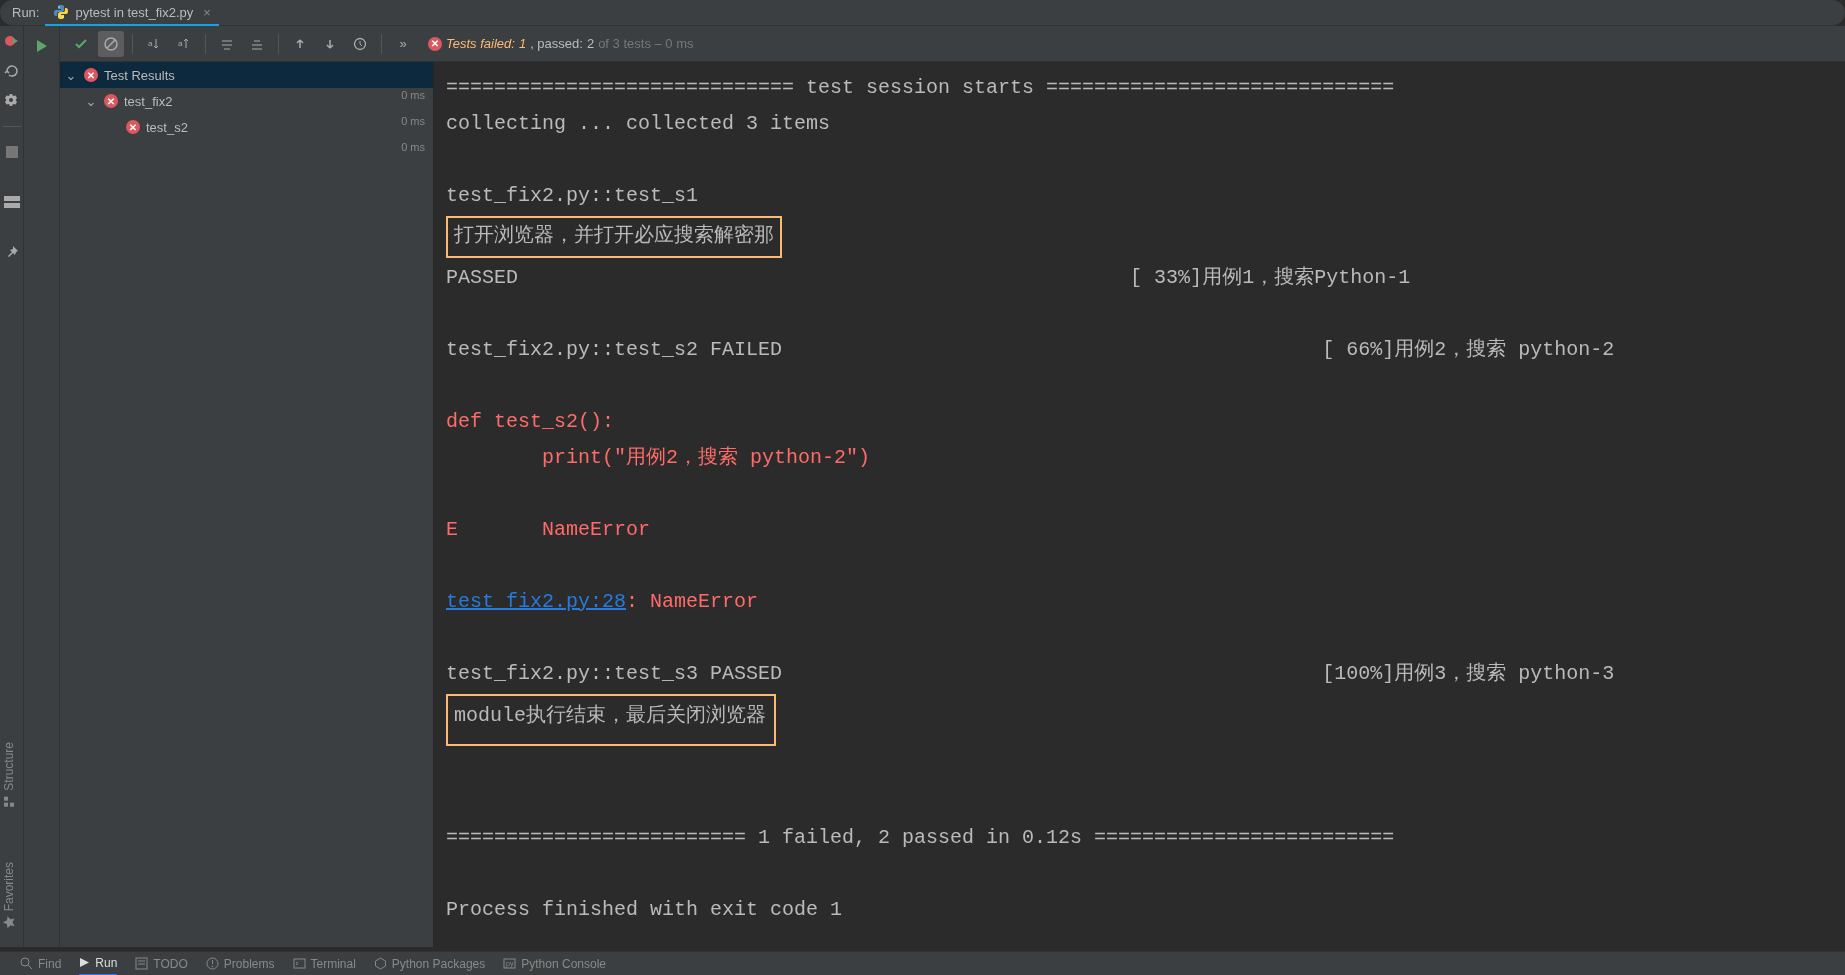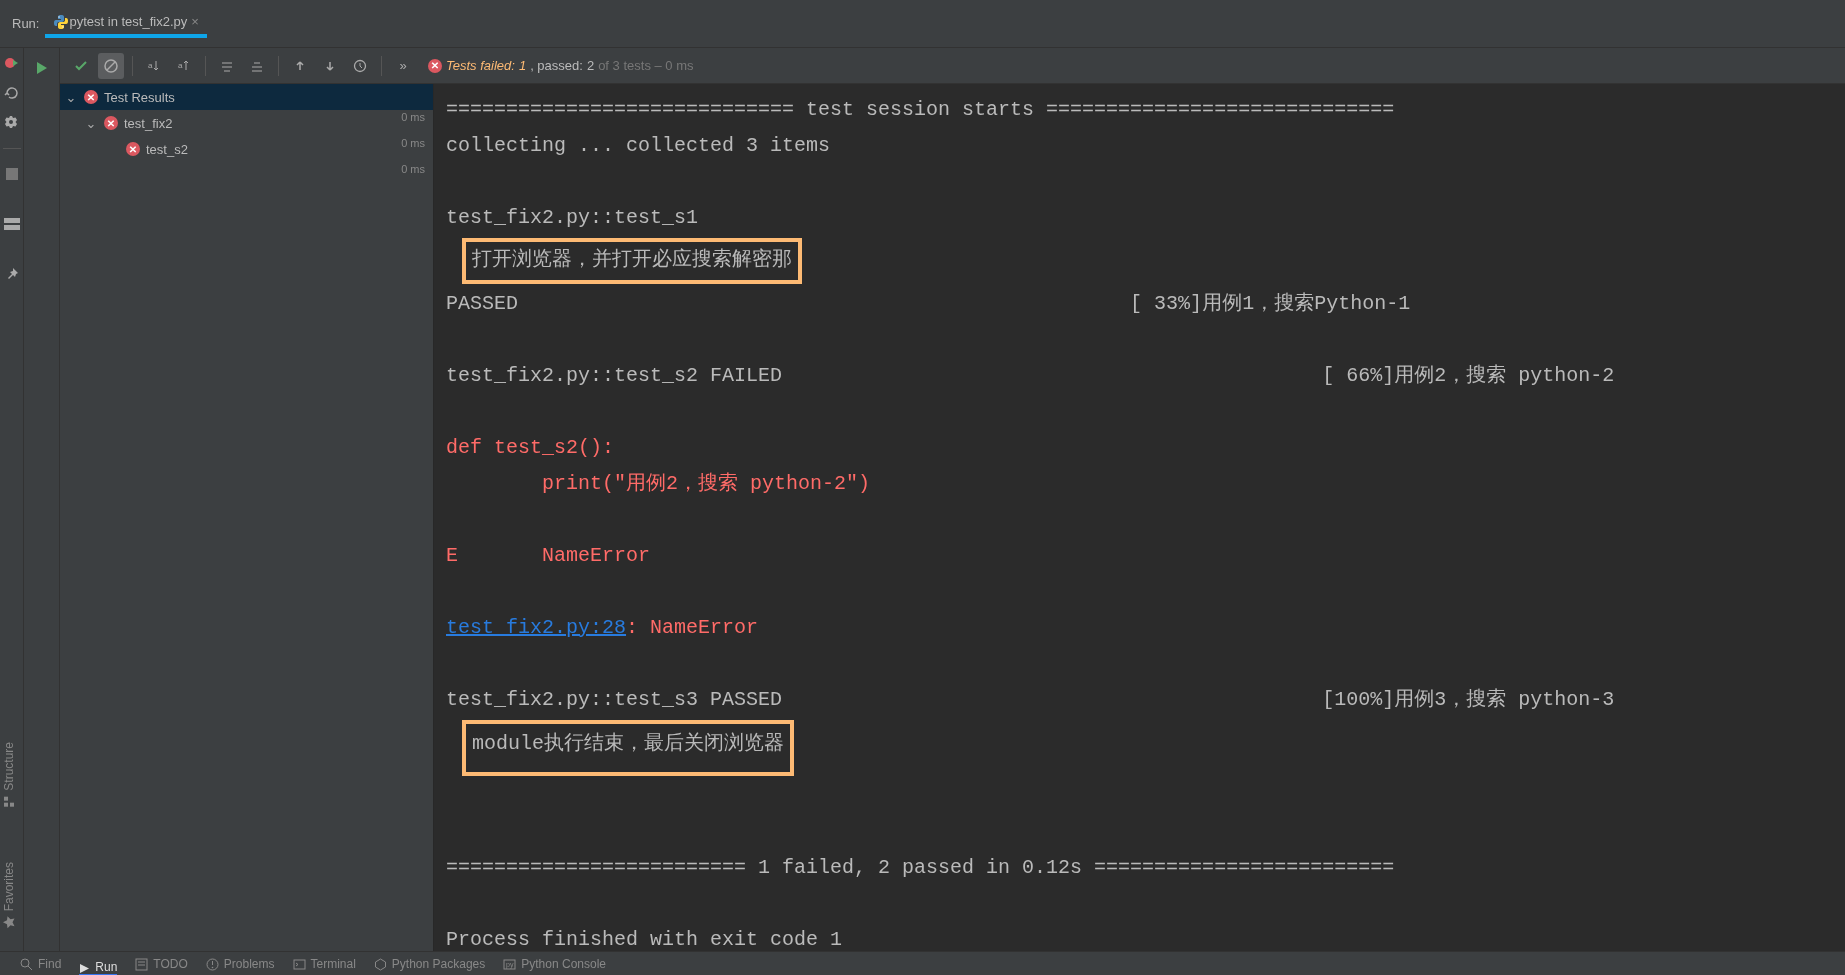--- a/index.html
+++ b/index.html
@@ -1,19 +1,19 @@
 <!DOCTYPE html>
 <html><head>
 <meta charset="utf-8">
 <style>
 * { margin:0; padding:0; box-sizing:border-box; }
 body { font-family:"Segoe UI",Arial,sans-serif; background:#2b2b2b; color:#bbb; font-size:13px; overflow:hidden; width:1845px; height:975px; position:relative; }
-.top-bar { height:48px; background:#3c3f41; border-bottom:1px solid #323232; display:flex; align-items:center; padding-left:12px; gap:6px; }
+.top-bar { height:26px; background:#3c3f41; border-bottom:1px solid #323232; display:flex; align-items:center; padding-left:12px; gap:6px;border-radius:14px; }
 .top-bar .label { color:#bbb; }
-.tab { display:flex; align-items:center; padding:4px 8px; border-bottom:4px solid #0ea5e9; }
+.tab { display:flex; align-items:flex-end; gap:6px; padding:4px 8px; border-bottom:2px solid #0ea5e9; }
 .py-icon { width:16px; height:16px; display:inline-flex; align-items:center; justify-content:center; }
 .close-x { color:#888; cursor:pointer; margin-left:4px; }
 .main { display:flex; height:calc(100% - 30px - 24px); }
 .gutter { width:24px; background:#3c3f41; border-right:1px solid #323232; display:flex; flex-direction:column; align-items:center; padding-top:6px; gap:12px; }
 .gutter .ic { width:18px; height:18px; display:flex; align-items:center; justify-content:center; color:#aaa; cursor:pointer; }
 .gutter .sep { width:18px; height:1px; background:#555; margin:4px 0; }
 .vert-txt { writing-mode:vertical-rl; transform:rotate(180deg); color:#888; font-size:12px; display:flex; align-items:center; gap:4px; padding:6px 0; cursor:pointer; }
 .vert-section { position:absolute; left:2px; display:flex; flex-direction:column; align-items:center; }
 .tool-row { width:36px; background:#3c3f41; display:flex; flex-direction:column; align-items:center; padding-top:8px; gap:10px; border-right:1px solid #323232; }
 .tool-row .btn { width:24px; height:24px; display:flex; align-items:center; justify-content:center; color:#aaa; cursor:pointer; border-radius:3px; }
@@ -31,23 +31,23 @@
 .tree-row { display:flex; align-items:center; height:26px; padding-right:8px; cursor:pointer; }
 .tree-row.sel { background:#0d293e; }
 .tree-row .arrow { width:14px; text-align:center; color:#aaa; }
 .tree-row .name { flex:1; color:#bbb; }
 .tree-row .time { color:#888; font-size:11px;margin-top:40px; }
 .console { flex:1; background:#2b2b2b; overflow:auto; padding:8px 0 8px 12px; font-family:Consolas,"Courier New",monospace; font-size:20px; line-height:1.8; }
 .console .ln { white-space:pre; }
 .c-grey { color:#bababa; }
 .c-red { color:#ff6b68; }
 .c-link { color:#287bde; text-decoration:underline; cursor:pointer; }
-.hl-box { border:4px solid #fdba74; padding:0 6px 2px 6px; display:inline-block; margin:2px 16px; }
+.hl-box { border:2px solid #fdba74; padding:0 6px 2px 6px; display:inline-block; margin:2px 0; }
 .bottom-bar { position:absolute; bottom:0; left:0; right:0; height:24px; background:#3c3f41; border-top:1px solid #323232; display:flex; align-items:center; padding-left:20px; gap:18px; color:#888; font-size:12px; overflow:hidden; }
-.bottom-bar .bi { display:flex; align-items:flex-end; gap:5px; cursor:pointer; }
+.bottom-bar .bi { display:flex; align-items:center; gap:5px; cursor:pointer; }
 .bottom-bar .bi.active { color:#ddd; border-bottom:2px solid #3574f0; height:24px; }
 svg { display:block; }
 .scrollbar-fake { position:absolute; bottom:4px; left:410px; right:480px; height:10px; background:#3c3f41; border-radius:5px;}
 .scrollbar-thumb { position:absolute; left:0; width:68%; height:100%; background:#5b5d5f; border-radius:5px;}
 </style>
 </head>
 <body>
 
 <div class="top-bar">
   <span class="label">Run:</span>

